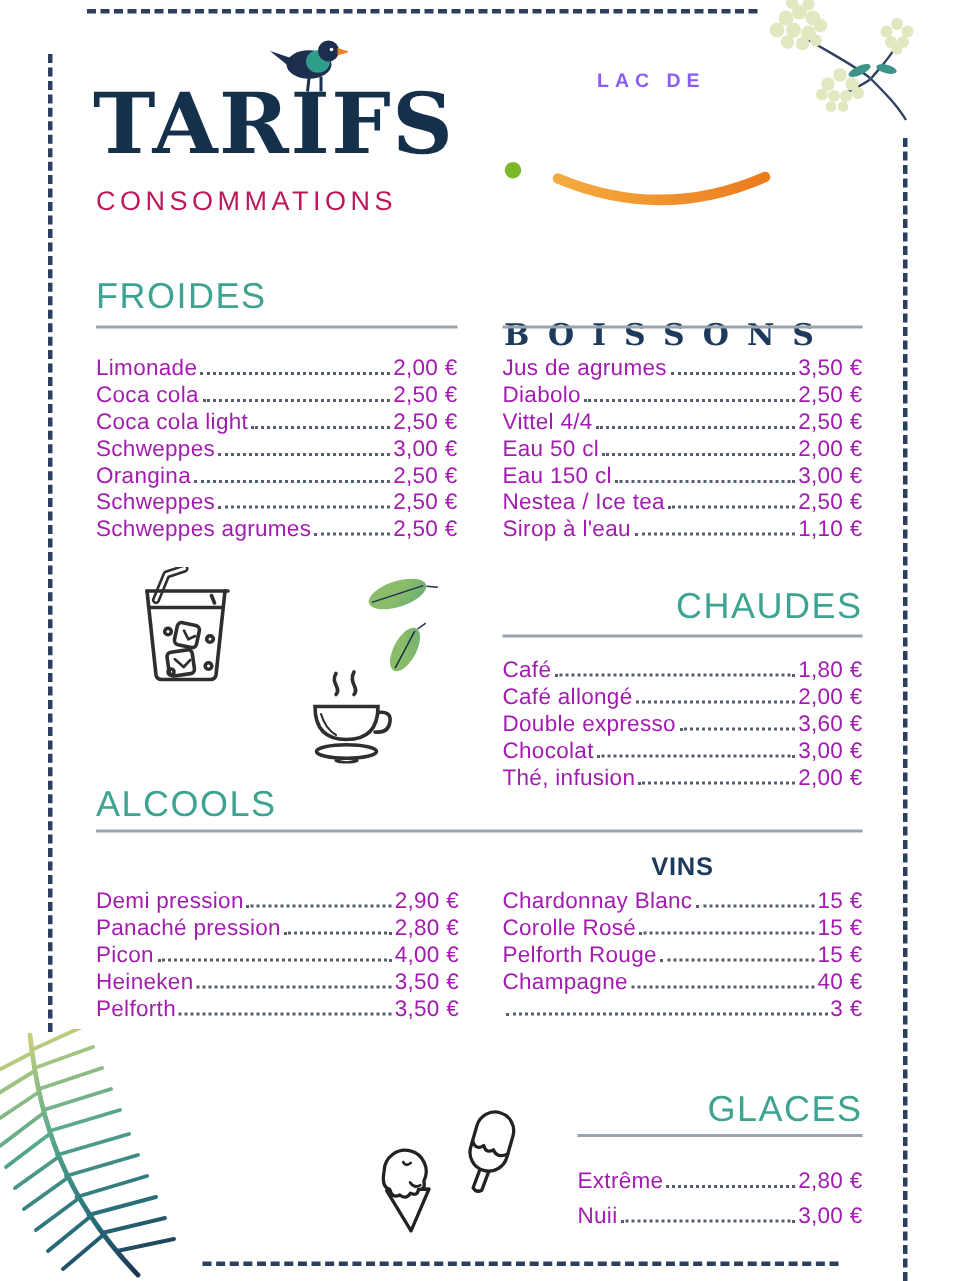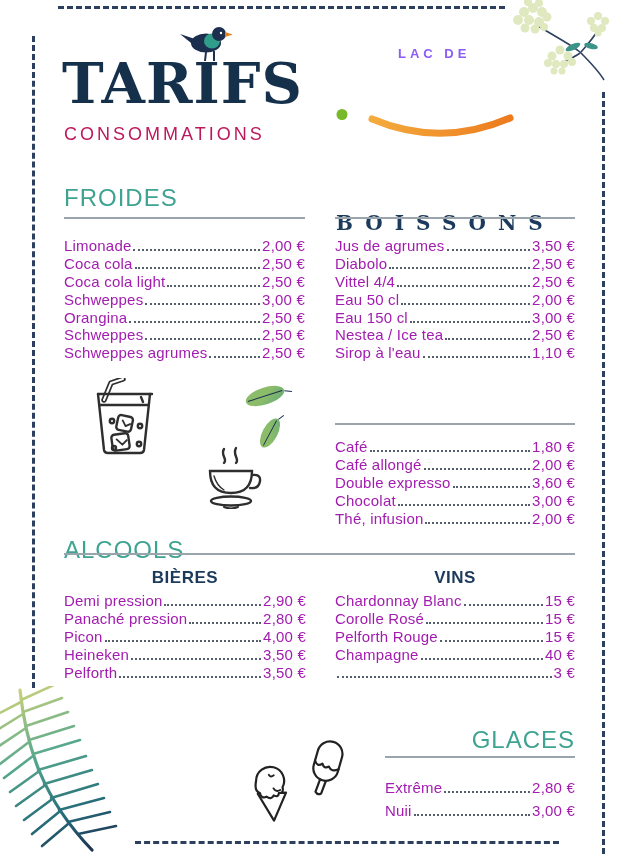--- a/index.html
+++ b/index.html
@@ -250,20 +250,21 @@
       <path d="M24,18 c4,-4 -4,-8 0,-14"></path>
       <path d="M36,18 c4,-4 -4,-8 0,-15"></path>
       <path d="M10,26 Q10,48 31,48 Q52,48 52,26 Z"></path>
       <path d="M14,31 Q17,41 24,45" stroke-width="1.4"></path>
       <path d="M52,30 q9,-1 8,6 q-1,8 -10,7"></path>
       <ellipse cx="31" cy="56" rx="20" ry="4.5"></ellipse>
       <path d="M24,62 Q31,65 38,62" stroke-width="2"></path>
     </g>
   </svg>
 
+  <div class="heading" id="chaudes-h" style="left:335px;top:391px;width:240px;">CHAUDES</div>
   <div class="rule" style="left:335px;top:423px;width:240px;"></div>
   <div class="plist" style="left:335px;top:438px;width:240px;">
       <div class="prow">
       <span class="plabel">Café</span>
       <span class="dots"></span>
       <span class="pprice">1,80 €</span>
     </div>
       <div class="prow">
       <span class="plabel">Café allongé</span>
       <span class="dots"></span>
@@ -279,24 +280,23 @@
       <span class="dots"></span>
       <span class="pprice">3,00 €</span>
     </div>
       <div class="prow">
       <span class="plabel">Thé, infusion</span>
       <span class="dots"></span>
       <span class="pprice">2,00 €</span>
     </div>
     </div>
 
-  <div class="heading" id="alcools-h" style="left:64px;top:523px;margin-top:13px;">ALCOOLS</div>
+  <div class="heading" id="alcools-h" style="left:64px;top:523px;">ALCOOLS</div>
   <div class="rule" style="left:64px;top:553px;width:511px;"></div>
 
-  <div class="subhead" style="left:64px;top:568px;width:242px;">BIÈRES</div>
   <div class="plist" style="left:64px;top:592px;width:242px;text-align:center;">
       <div class="prow">
       <span class="plabel">Demi pression</span>
       <span class="dots"></span>
       <span class="pprice">2,90 €</span>
     </div>
       <div class="prow">
       <span class="plabel">Panaché pression</span>
       <span class="dots"></span>
       <span class="pprice">2,80 €</span>

